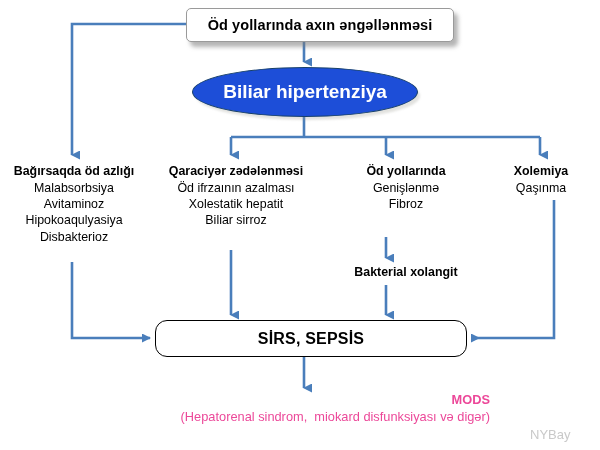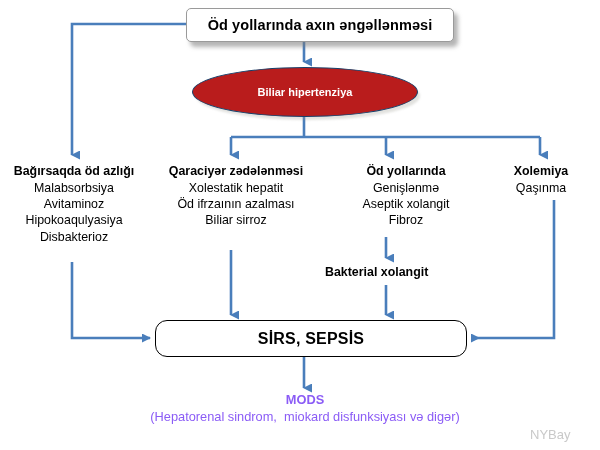--- a/index.html
+++ b/index.html
@@ -29,58 +29,58 @@
   
   .ellipse-shadow{
     position:absolute;left:196px;top:72px;width:224px;height:48px;
     background:rgba(150,150,140,0.28);
     border-radius:50%;
     filter:blur(1px);
   }
   .ellipse{
     position:absolute;
     left:192px;top:67px;width:224px;height:48px;
-    background:#b91c1c;
+    background:#1d4ed8;
     border:1px solid #17406a;
     border-radius:50%;
     display:flex;align-items:center;justify-content:center;
-    font-size:11px;font-weight:bold;color:#ffffff;
+    font-size:19px;font-weight:bold;color:#ffffff;
   }
 
   
   .col{position:absolute;text-align:center;line-height:1.30;color:#000;}
   .col .hd{font-weight:bold;font-size:12.4px;margin-bottom:1px;white-space:nowrap;}
   .col .it{font-weight:normal;font-size:12.4px;white-space:nowrap;}
 
   #col1{left:0px;top:163px;width:148px;}
   #col2{left:150px;top:163px;width:172px;}
   #col3{left:325px;top:163px;width:162px;}
   #col4{left:482px;top:163px;width:118px;}
 
   .bact{
     position:absolute;left:325px;top:265px;width:162px;
-    text-align:left;font-size:12.4px;font-weight:bold;color:#000;white-space:nowrap;
+    text-align:center;font-size:12.4px;font-weight:bold;color:#000;white-space:nowrap;
   }
 
   
   .sirs-box{
     position:absolute;
     left:155px;top:320px;width:310px;height:35px;
     background:#ffffff;
     border:1.6px solid #000000;
     border-radius:12px;
     display:flex;align-items:center;justify-content:center;
     font-size:16px;font-weight:bold;color:#000;
     letter-spacing:.2px;
   }
 
   
   .mods{
     position:absolute;left:120px;top:392px;width:370px;
-    text-align:center;color:#8b5cf6;line-height:1.32;
+    text-align:right;color:#ec4899;line-height:1.32;
   }
   .mods .m1{font-size:12.8px;font-weight:bold;}
   .mods .m2{font-size:12.8px;font-weight:normal;white-space:pre;}
 
   .watermark{
     position:absolute;left:530px;top:427px;
     font-size:13px;color:#c9c9c9;font-weight:normal;
   }
 </style>
 </head>
@@ -141,29 +141,28 @@
   <div class="col" id="col1">
     <div class="hd">Bağırsaqda öd azlığı</div>
     <div class="it">Malabsorbsiya</div>
     <div class="it">Avitaminoz</div>
     <div class="it">Hipokoaqulyasiya</div>
     <div class="it">Disbakterioz</div>
   </div>
 
   <div class="col" id="col2">
     <div class="hd">Qaraciyər zədələnməsi</div>
+    <div class="it">Öd ifrzaının azalması</div>
     <div class="it">Xolestatik hepatit</div>
-    <div class="it">Öd ifrzaının azalması</div>
     <div class="it">Biliar sirroz</div>
   </div>
 
   <div class="col" id="col3">
     <div class="hd">Öd yollarında</div>
     <div class="it">Genişlənmə</div>
-    <div class="it">Aseptik xolangit</div>
     <div class="it">Fibroz</div>
   </div>
 
   <div class="col" id="col4">
     <div class="hd">Xolemiya</div>
     <div class="it">Qaşınma</div>
   </div>
 
   <div class="bact">
     <span>Bakterial xolangit</span>

